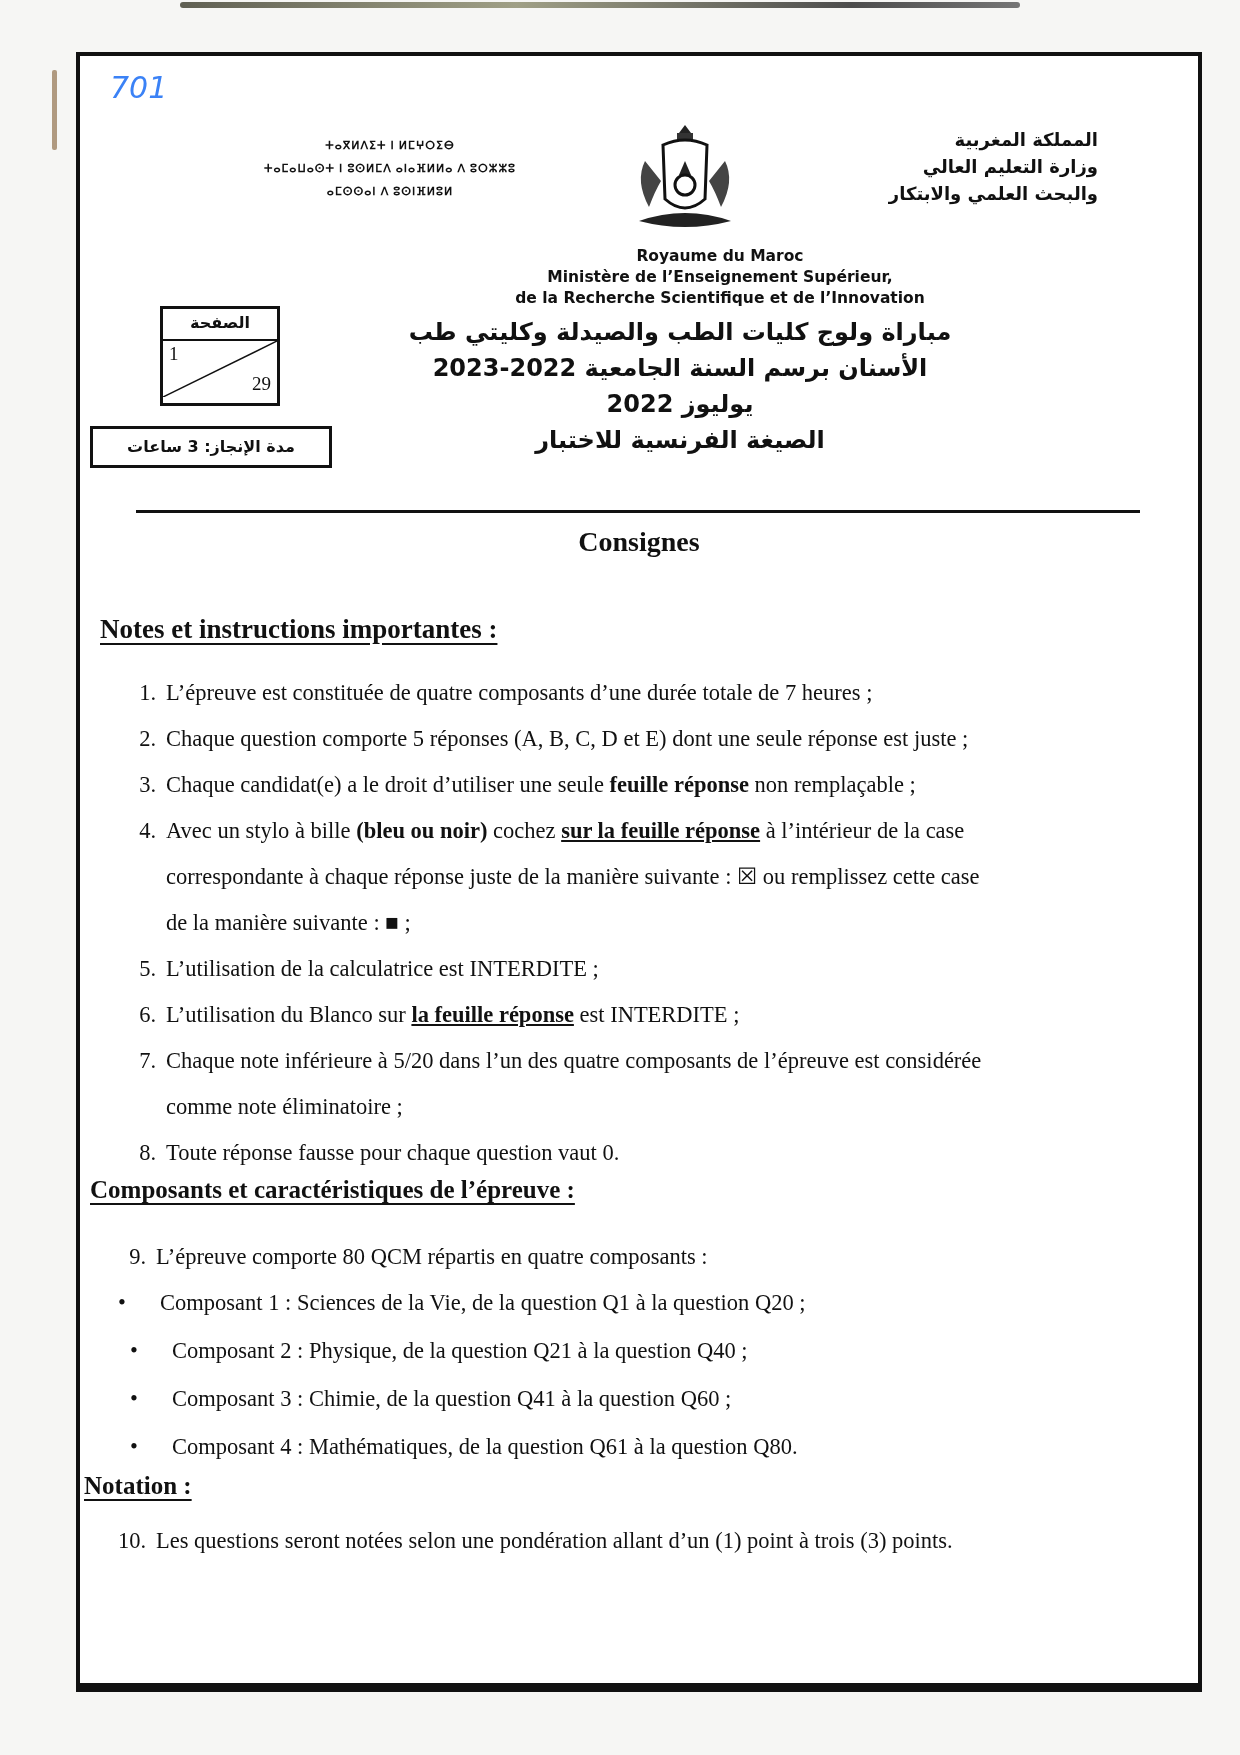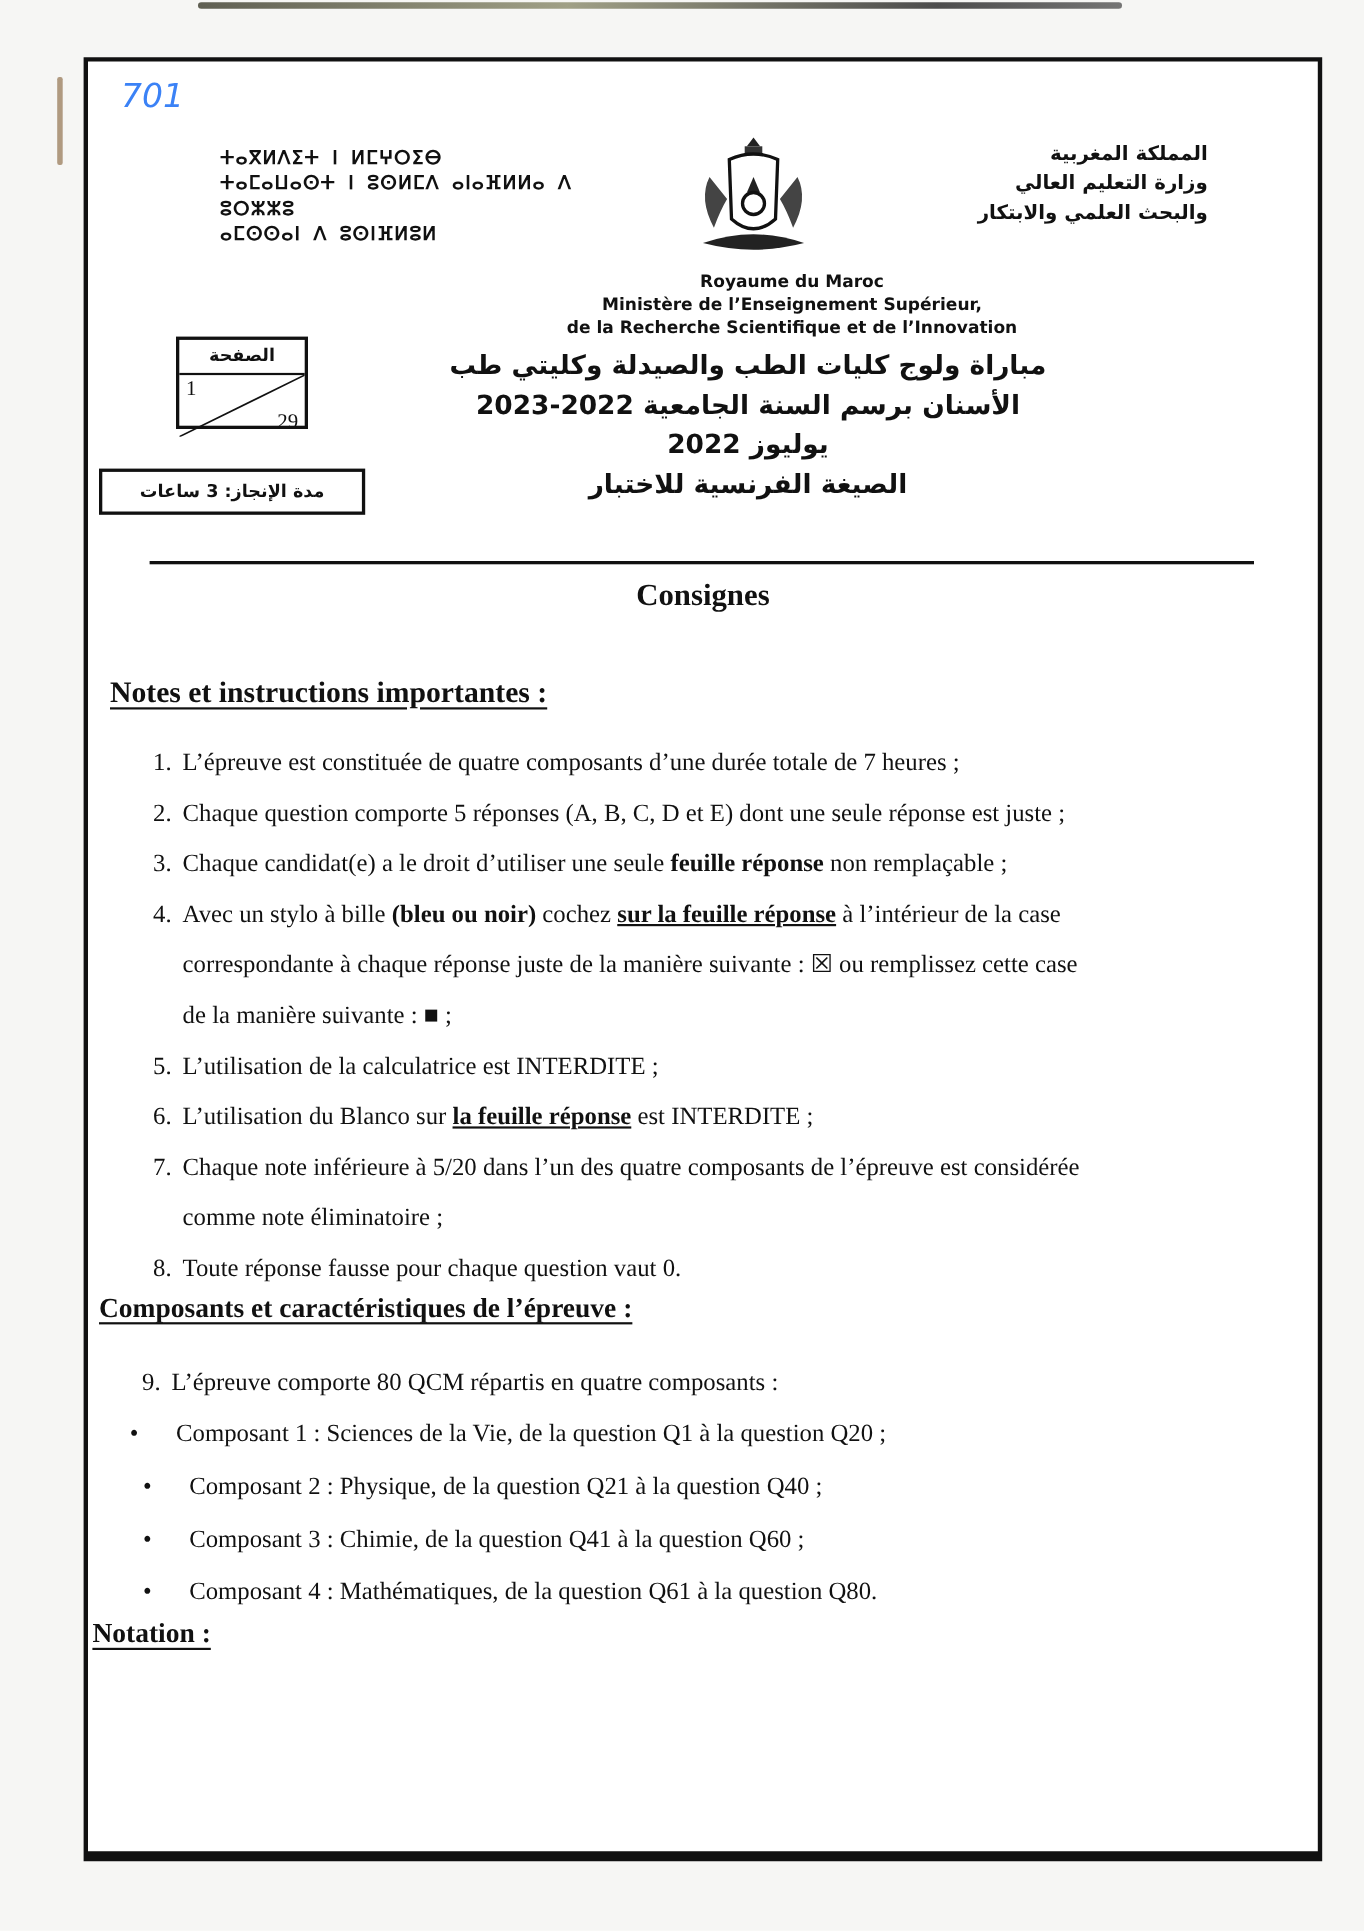--- a/index.html
+++ b/index.html
@@ -1,25 +1,25 @@
 <!DOCTYPE html>
 <html><head>
 <meta charset="utf-8">
 <style>
   html, body { margin: 0; padding: 0; background: #f6f6f4; }
   body { width: 1240px; height: 1755px; position: relative; overflow: hidden; font-family: "Liberation Serif", serif; color: #111; }
   .scan-top { position: absolute; left: 180px; top: 2px; width: 840px; height: 6px; background: linear-gradient(90deg,#3a3a2a,#8a8a6a 40%,#222 80%,#555); border-radius: 3px; opacity: .8; }
   .left-mark { position: absolute; left: 52px; top: 70px; width: 5px; height: 80px; background: #b09a80; border-radius: 2px; }
   .frame { position: absolute; left: 76px; top: 52px; width: 1126px; height: 1640px; border: 4px solid #111; border-top-width: 4px; border-bottom-width: 9px; background: #fff; box-sizing: border-box; }
   .handnote { position: absolute; left: 30px; top: 14px; font-family: "DejaVu Sans", sans-serif; font-size: 30px; font-style: italic; color: #3b82f6; }
-  .tifinagh { position: absolute; left: 120px; top: 78px; width: 380px; text-align: left; font-family: Liberation Mono, monospace; font-weight: bold; font-size: 17px; line-height: 23px; letter-spacing: 1px; }
+  .tifinagh { position: absolute; left: 120px; top: 78px; width: 380px; text-align: center; font-family: Liberation Sans, sans-serif; font-weight: bold; font-size: 11px; line-height: 23px; letter-spacing: 1px; }
   .arabic-head { position: absolute; right: 100px; top: 70px; text-align: right; direction: rtl; font-family: "DejaVu Sans", sans-serif; font-weight: bold; font-size: 18px; line-height: 27px; }
   .emblem { position: absolute; left: 545px; top: 65px; width: 120px; height: 115px; }
   .fr-head { position: absolute; left: 360px; top: 190px; width: 560px; text-align: center; font-family: "DejaVu Sans", sans-serif; font-weight: bold; font-size: 15.5px; line-height: 21px; }
-  .page-box { position: absolute; left: 100px; top: 288px; width: 120px; height: 84px; border: 3px solid #111; box-sizing: border-box; }
+  .page-box { position: absolute; left: 100px; top: 288px; width: 120px; height: 100px; border: 3px solid #111; box-sizing: border-box; }
   .page-box .hdr { height: 30px; border-bottom: 2px solid #111; text-align: center; direction: rtl; font-family: "DejaVu Sans", sans-serif; font-weight: bold; font-size: 16px; line-height: 28px; }
   .page-box .body { position: relative; height: 56px; }
   .page-box .cur { position: absolute; left: 6px; top: 2px; font-size: 19px; }
   .page-box .tot { position: absolute; right: 6px; bottom: 2px; font-size: 19px; }
   .page-box svg { position: absolute; left: 0; top: 0; }
   .duration-box { position: absolute; left: 14px; top: 420px; width: 242px; height: 42px; border: 3px solid #111; box-sizing: border-box; text-align: center; direction: rtl; font-family: "DejaVu Sans", sans-serif; font-weight: bold; font-size: 16px; line-height: 36px; }
   .arabic-title { position: absolute; left: 330px; top: 258px; width: 600px; text-align: center; direction: rtl; font-family: "DejaVu Sans", sans-serif; font-weight: bold; font-size: 24px; line-height: 36px; }
   .divider { position: absolute; left: 56px; top: 454px; width: 1004px; height: 3px; background: #111; }
   .consignes { position: absolute; left: 0; top: 470px; width: 100%; text-align: center; font-weight: bold; font-size: 28px; }
   .section-title { position: absolute; font-weight: bold; font-size: 27px; text-decoration: underline; text-underline-offset: 5px; }
@@ -130,13 +130,16 @@
     <span class="num">9.</span><span>L’épreuve comporte 80 QCM répartis en quatre composants :</span>
   </div>
 
   <div class="bullet" style="left:38px; top:1234px;"><span class="dot">•</span><span>Composant 1 : Sciences de la Vie, de la question Q1 à la question Q20 ;</span></div>
   <div class="bullet" style="left:50px; top:1282px;"><span class="dot">•</span><span>Composant 2 : Physique, de la question Q21 à la question Q40 ;</span></div>
   <div class="bullet" style="left:50px; top:1330px;"><span class="dot">•</span><span>Composant 3 : Chimie, de la question Q41 à la question Q60 ;</span></div>
   <div class="bullet" style="left:50px; top:1378px;"><span class="dot">•</span><span>Composant 4 : Mathématiques, de la question Q61 à la question Q80.</span></div>
 
   <div class="section-title" style="left:4px; top:1416px; font-size:25px;">Notation :</div>
 
+  <div class="item" style="left:30px; top:1462px;">
+    <span class="num">10.</span><span>Les questions seront notées selon une pondération allant d’un (1) point à trois (3) points.</span>
+  </div>
 </div>
 
 </body></html>

